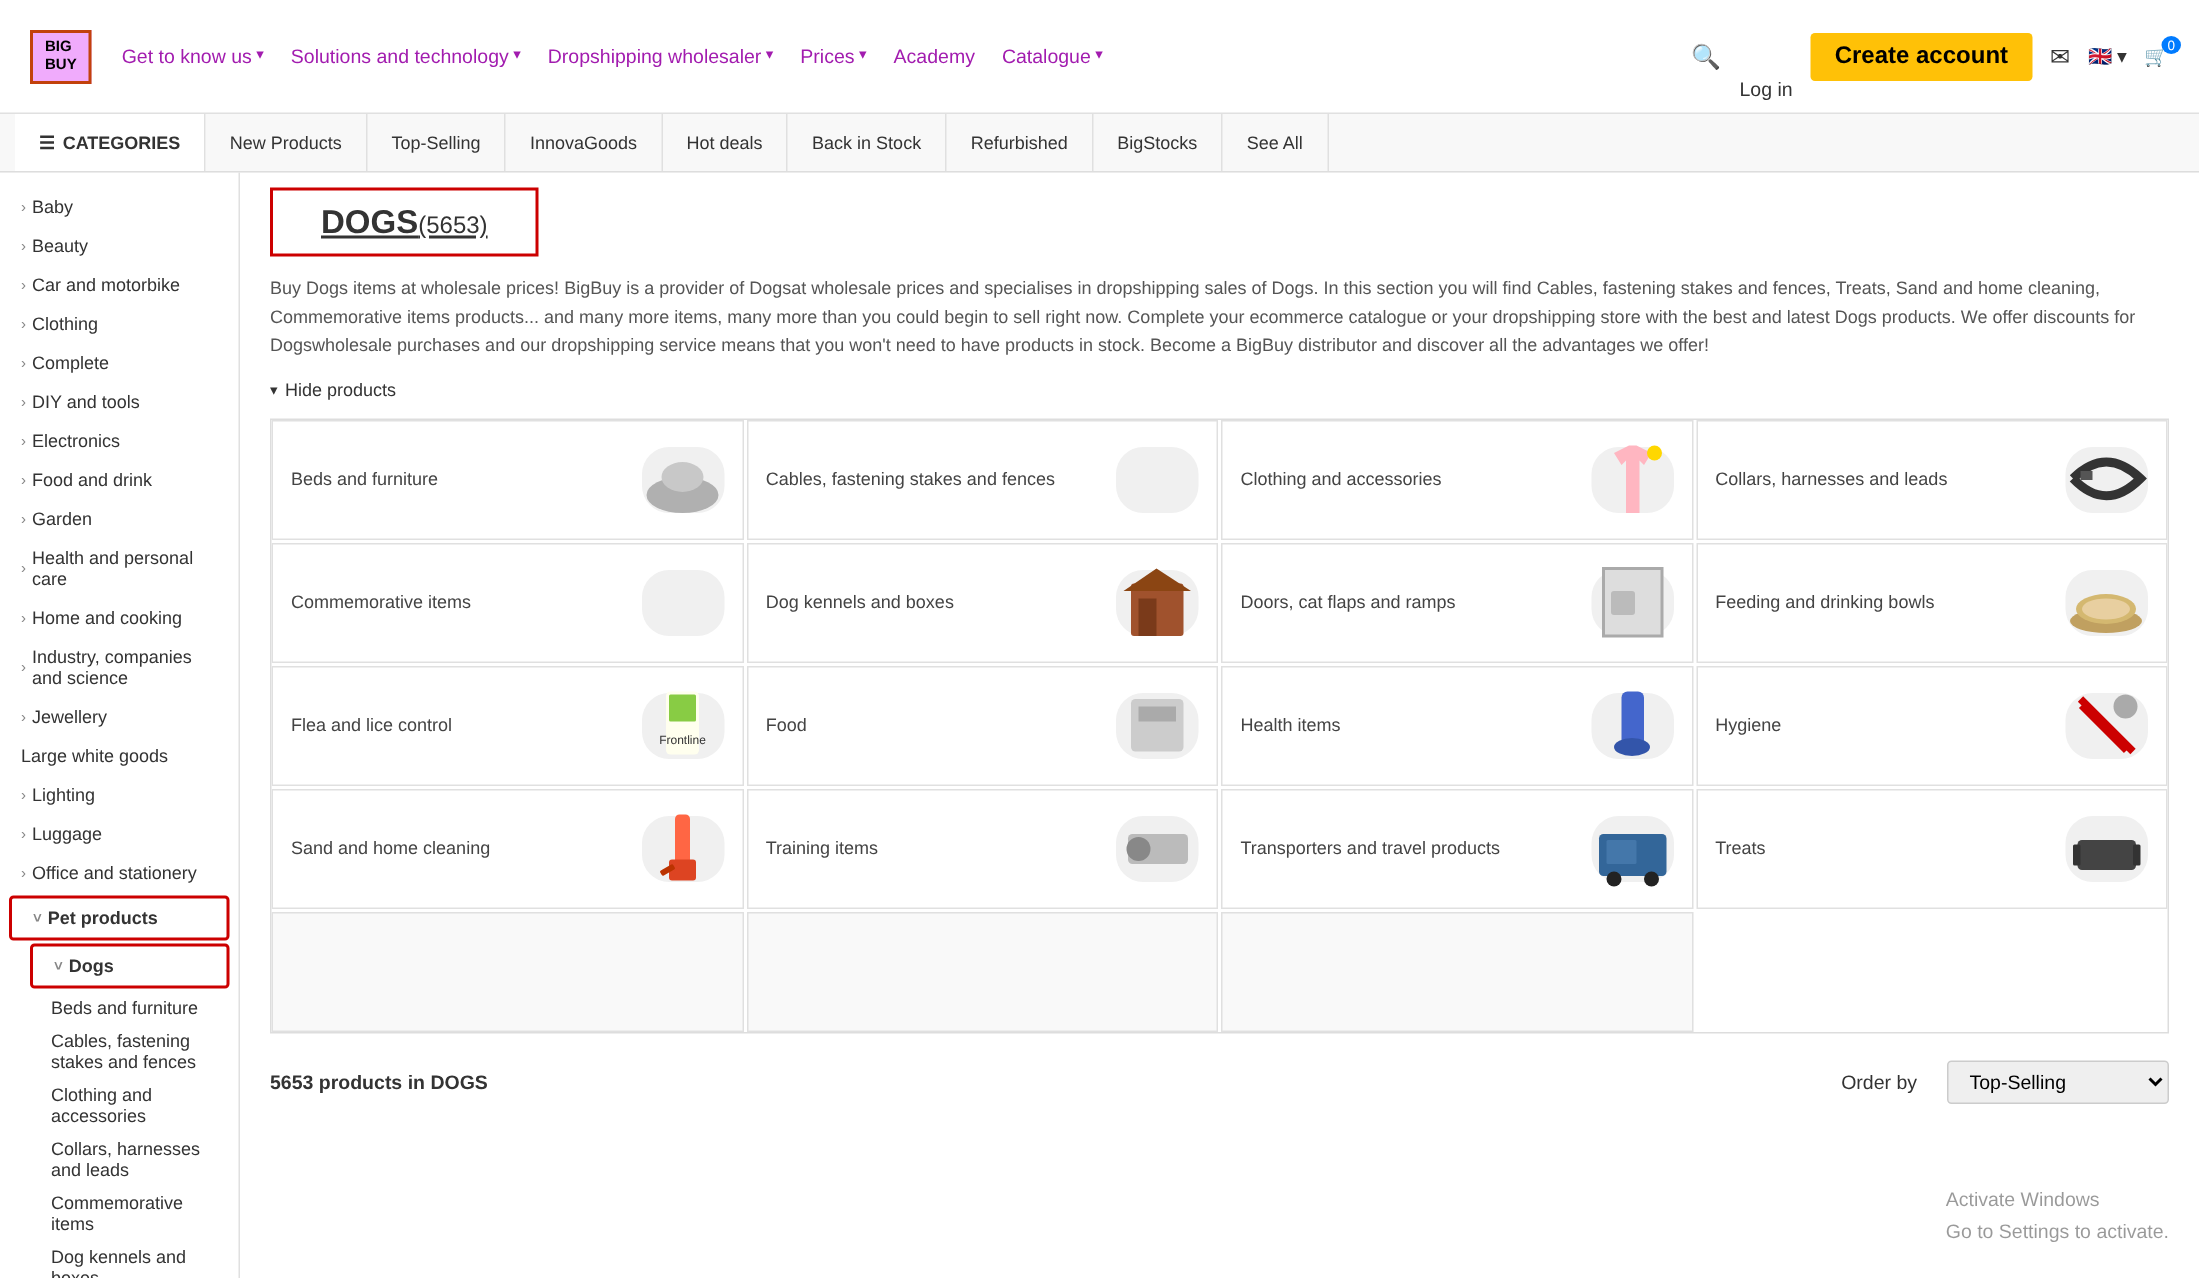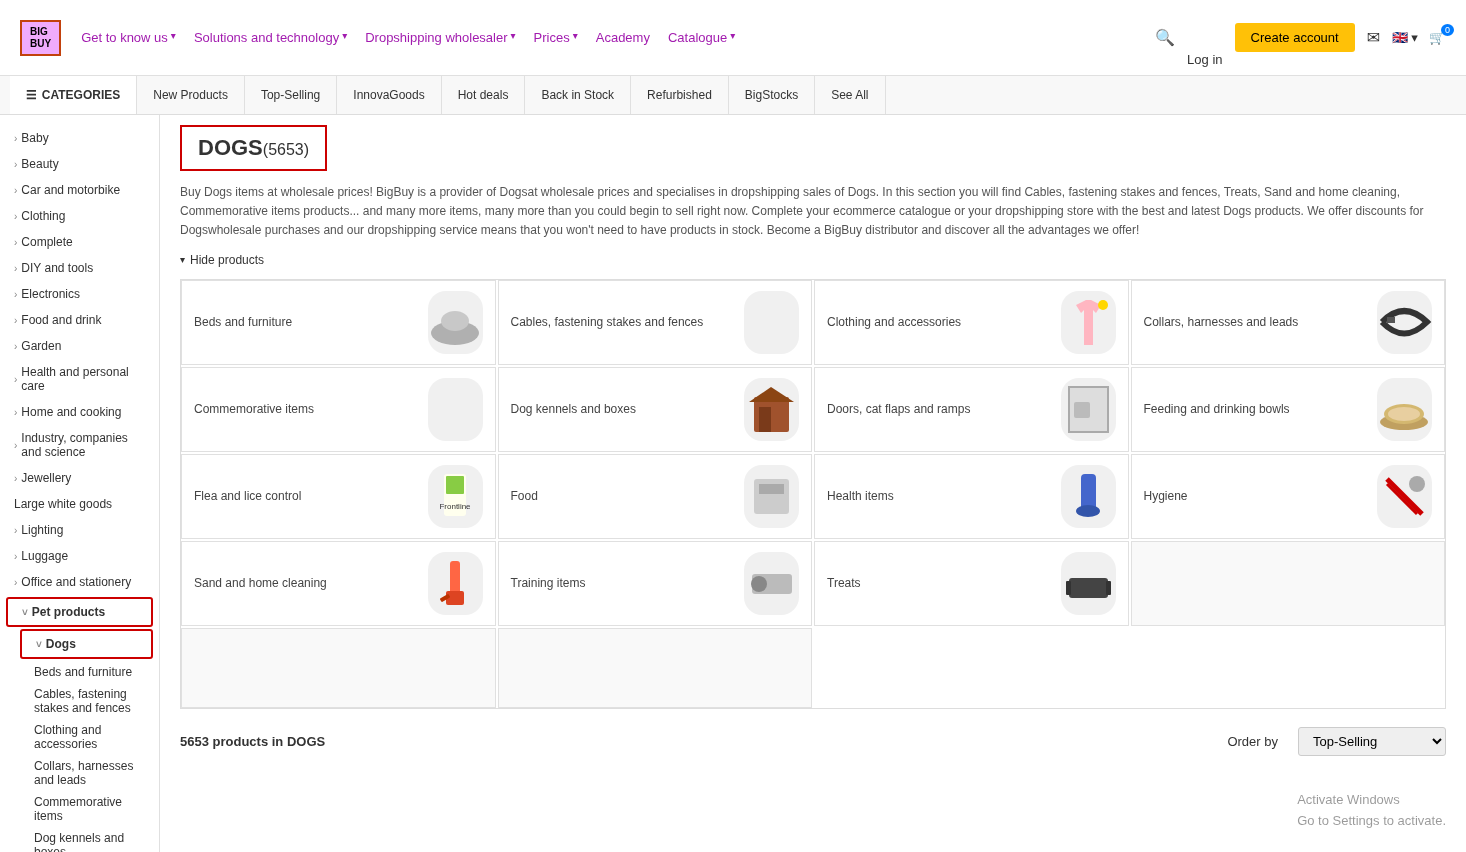--- a/index.html
+++ b/index.html
@@ -44,22 +44,22 @@
       display: flex;
       align-items: center;
       gap: 12px;
     }
     .nav-right .search-icon { cursor: pointer; font-size: 16px; }
     .nav-right .login-link { text-decoration: none; color: #333; font-size: 13px; margin-top: 44px; }
     .btn-create {
       background: #FFC107;
       border: none;
       padding: 7px 16px;
-      font-weight: normal;
-      font-size: 13px;
+      font-weight: bold;
+      font-size: 16px;
       cursor: pointer;
       border-radius: 3px;
     }
     .nav-right .mail-icon { font-size: 16px; cursor: pointer; }
     .flag-lang { display: flex; align-items: center; gap: 3px; font-size: 13px; cursor: pointer; }
     .cart-badge {
       position: absolute;
       top: -6px; right: -8px;
       background: #007bff;
       color: #fff;
@@ -154,24 +154,25 @@
       color: #666;
       margin-bottom: 12px;
     }
     .breadcrumb a { color: #666; text-decoration: none; }
     .breadcrumb span { margin: 0 4px; }
 
     
     .page-header {
       border: 2px solid #c00;
       display: inline-block;
-      padding: 8px 16px;
+      padding: 8px 32px;
       margin-bottom: 12px;
       font-size: 22px;
       font-weight: bold;
+      text-decoration: underline;
     }
 
     .page-desc {
       font-size: 12px;
       color: #555;
       line-height: 1.6;
       margin-bottom: 12px;
     }
 
     
@@ -204,21 +205,21 @@
       background: #fff;
     }
     .product-cell-name {
       font-size: 12px;
       color: #444;
       line-height: 1.4;
       flex: 1;
     }
     .product-cell-img-placeholder {
       width: 55px;
-      height: 63px;
+      height: 44px;
       background: #f0f0f0;
       flex-shrink: 0;
       display: flex;
       align-items: center;
       justify-content: center;
       font-size: 10px;
       color: #999;
       border-radius: 18px;
     }
 
@@ -555,20 +556,31 @@
       </div>
       <div class="product-cell">
         <span class="product-cell-name">Training items</span>
         <div class="product-cell-img-placeholder">
           <svg width="55" height="55" viewBox="0 0 55 55">
               <rect x="8" y="18" width="40" height="20" rx="3" fill="#bbb"></rect>
               <circle cx="15" cy="28" r="8" fill="#888"></circle>
             </svg>
         </div>
       </div>
+      <div class="product-cell">
+        <span class="product-cell-name">Transporters and travel products</span>
+        <div class="product-cell-img-placeholder">
+          <svg width="55" height="55" viewBox="0 0 55 55">
+              <rect x="5" y="18" width="45" height="28" rx="3" fill="#336699"></rect>
+              <rect x="10" y="22" width="20" height="16" rx="1" fill="#4477aa"></rect>
+              <circle cx="15" cy="48" r="5" fill="#222"></circle>
+              <circle cx="40" cy="48" r="5" fill="#222"></circle>
+            </svg>
+        </div>
+      </div>
 
       <div class="product-cell">
         <span class="product-cell-name">Treats</span>
         <div class="product-cell-img-placeholder">
           <svg width="55" height="55" viewBox="0 0 55 55">
               <rect x="8" y="22" width="39" height="20" rx="3" fill="#444"></rect>
               <rect x="5" y="25" width="5" height="14" rx="1" fill="#333"></rect>
               <rect x="45" y="25" width="5" height="14" rx="1" fill="#333"></rect>
             </svg>
         </div>

